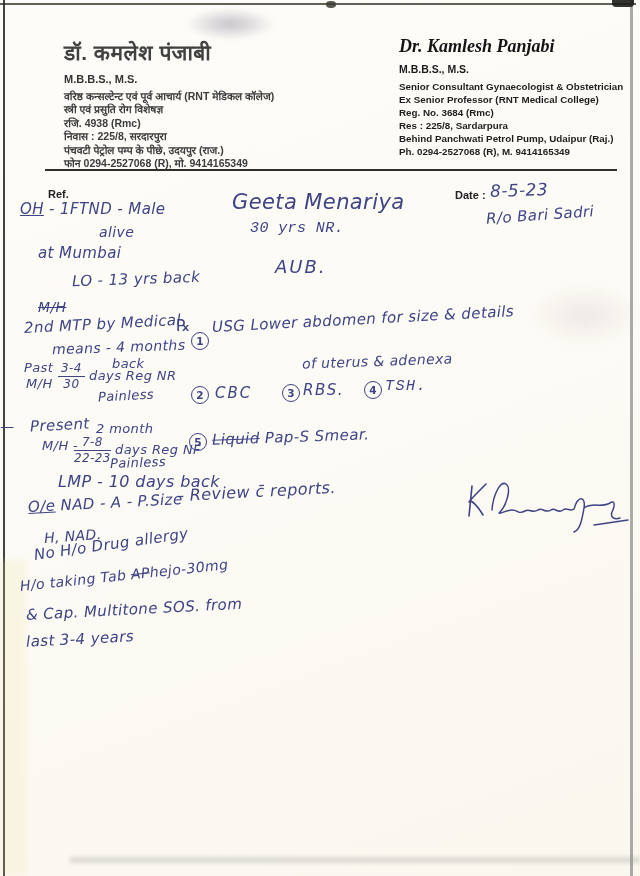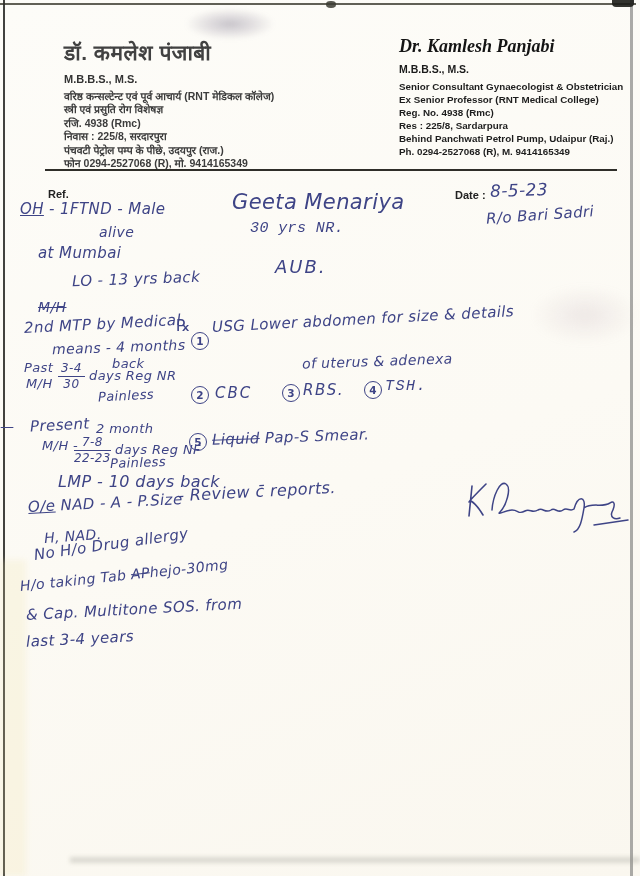--- a/index.html
+++ b/index.html
@@ -74,21 +74,21 @@
     <div class="ln">पंचवटी पेट्रोल पम्प के पीछे, उदयपुर (राज.)</div>
     <div class="ln">फोन 0294-2527068 (R), मो. 9414165349</div>
   </div>
 
   <div class="hdr hdr-en">
     <div class="title">Dr. Kamlesh Panjabi</div>
     <div class="deg">M.B.B.S., M.S.</div>
     <div class="gap"></div>
     <div class="ln">Senior Consultant Gynaecologist &amp; Obstetrician</div>
     <div class="ln">Ex Senior Professor (RNT Medical College)</div>
-    <div class="ln">Reg. No. 4938 (Rmc)</div>
+    <div class="ln">Reg. No. 3684 (Rmc)</div>
     <div class="ln">Res : 225/8, Sardarpura</div>
     <div class="ln">Behind Panchwati Petrol Pump, Udaipur (Raj.)</div>
     <div class="ln">Ph. 0294-2527068 (R), M. 9414165349</div>
   </div>
 
   <div class="divider"></div>
   <div class="ref">Ref.</div>
   <div class="datelbl">Date :</div>
 
   <div class="hw" style="left:490px;top:180px;font-size:17px;transform:rotate(-2deg);">8-5-23</div>

